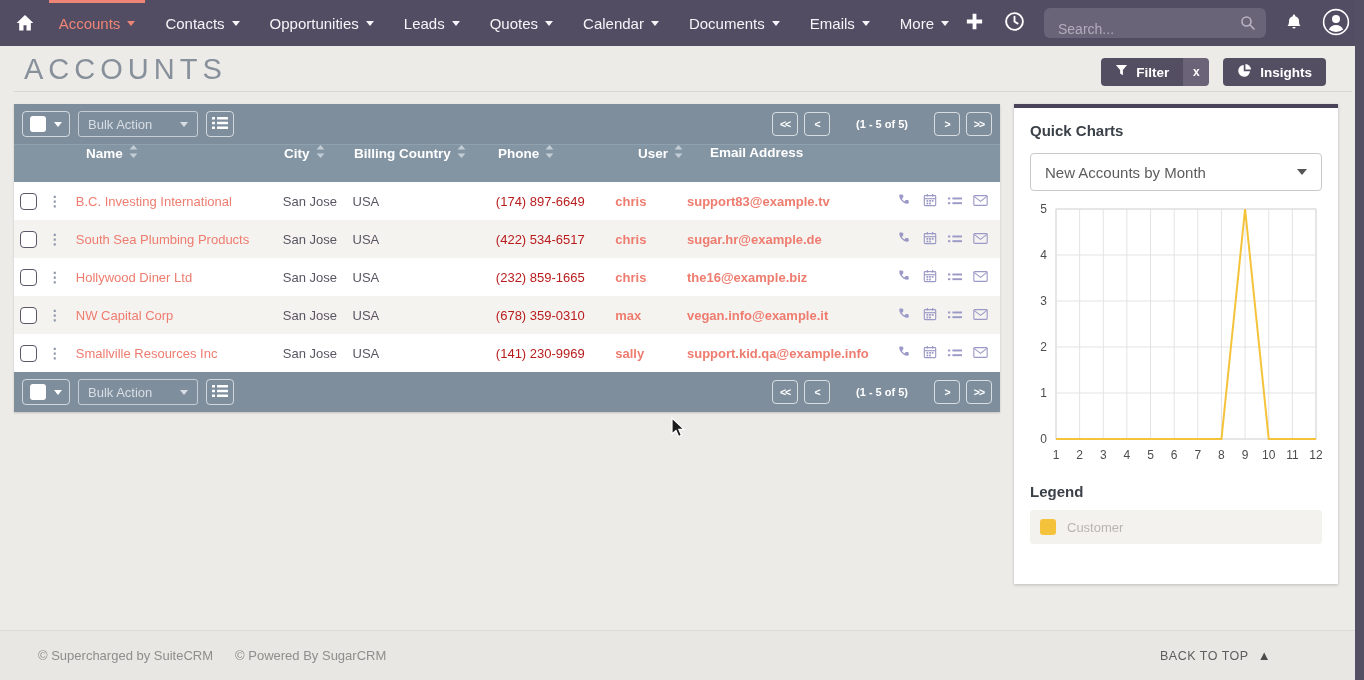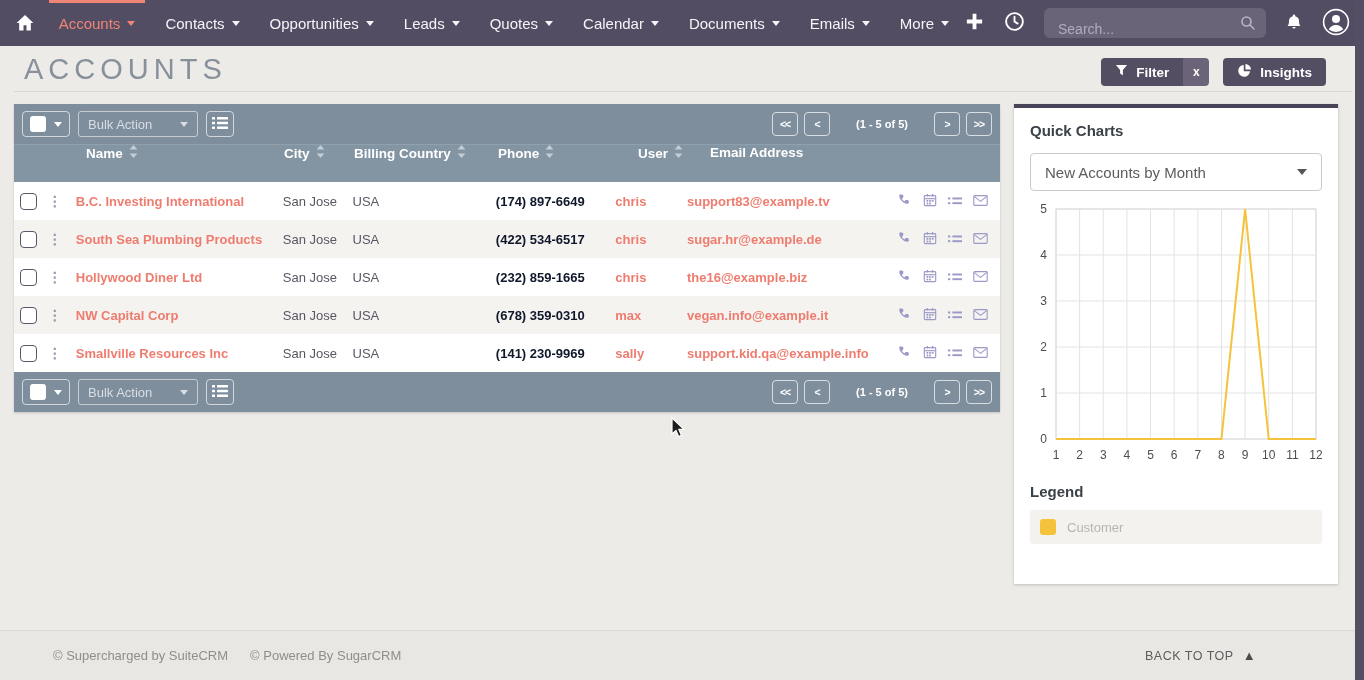--- a/index.html
+++ b/index.html
@@ -45,43 +45,43 @@
   .colspacer-cb{width:28px}.colspacer-kebab{width:26px}
   .col{display:flex;align-items:center;gap:6px;color:#fff;font-weight:700;font-size:13.5px;cursor:pointer}
   .col-0{width:216px;padding-left:18px}.col-1{width:70px}.col-2{width:144px}
   .col-3{width:140px}.col-4{width:72px}.col-5{width:212px}
 
   .trow{height:38px;display:flex;align-items:center;font-size:13px;background:#fff}
   .trow:nth-child(even){background:#f5f3f0}
   .cell-cb{width:28px;padding-left:6px}
   .rowcheck{width:17px;height:17px;border:1.5px solid #5b5668;border-radius:4px;background:#fff;display:block;cursor:pointer}
   .cell-kebab{width:26px;color:#8d96a8;font-size:14px;font-weight:700;text-align:center;cursor:pointer}
-  .f-name{width:216px;padding-left:8px;color:#ee7c6f;font-weight:700;text-decoration:none;cursor:pointer;white-space:nowrap;overflow:hidden}
+  .f-name{width:216px;padding-left:8px;color:#ee7c6f;font-weight:400;text-decoration:none;cursor:pointer;white-space:nowrap;overflow:hidden}
   .f-city{width:70px;color:#5a5563}
   .f-country{width:144px;color:#5a5563}
-  .f-phone{width:120px;color:#0f172a;font-weight:700}
+  .f-phone{width:120px;color:#b91c1c;font-weight:400}
   .f-user{width:72px;color:#ee7c6f;font-weight:700}
   .f-email{width:212px;color:#ee7c6f;font-weight:700;white-space:nowrap;overflow:hidden}
   .row-actions{flex:1;display:flex;justify-content:flex-end;align-items:center;gap:11px;padding-right:12px}
   .row-actions .icon-btn{padding:0}
 
   
   .charts-panel{position:absolute;left:1014px;top:104px;width:324px;height:480px;background:#fff;border-top:4px solid #49435a;box-shadow:0 1px 3px rgba(0,0,0,.2);padding:14px 16px}
   .qc-title{font-size:15px;font-weight:700;color:#3b4148}
   .qc-select{margin-top:14px;height:38px;border:1px solid #c9c9c9;border-radius:4px;display:flex;align-items:center;justify-content:space-between;padding:0 14px;color:#5c5c5c;font-size:15px;cursor:pointer}
   .qc-select .caret{border-top-color:#555;border-left-width:5px;border-right-width:5px;border-top-width:6px}
   #chart{margin-top:8px}
   .legend-title{font-size:15px;font-weight:700;color:#3b4148;margin-top:12px}
   .legend-box{background:#f4f2ef;border-radius:3px;margin-top:10px;padding:9px 10px;display:flex;flex-direction:column;gap:6px}
   .legend-item{display:flex;align-items:center;gap:11px}
   .legend-swatch{width:16px;height:16px;border-radius:3px}
   .legend-label{color:#b8b5b0;font-size:13px}
 
   
-  .footer{position:absolute;left:0;top:630px;width:100%;height:50px;background:#e8e7e3;border-top:1px solid #dbdad6;display:flex;align-items:center;padding:0 53px;gap:22px;color:#8e8e8c;font-size:13px}
+  .footer{position:absolute;left:0;top:630px;width:100%;height:50px;background:#e8e7e3;border-top:1px solid #dbdad6;display:flex;align-items:center;padding:0 38px;gap:22px;color:#8e8e8c;font-size:13px}
   .back-top{margin-left:auto;margin-right:55px;display:flex;align-items:center;gap:9px;color:#5d5d5d;font-size:12.5px;letter-spacing:.5px;cursor:pointer}
   .back-top .tri{color:#4c4c4c;font-size:13px}
 
   .scroll-strip{position:absolute;right:0;top:0;width:9px;height:680px;background:#554f64;z-index:40}
   .cursor{position:absolute;left:668px;top:417px;z-index:60;pointer-events:none}
 </style>
 </head>
 <body>
 
 <div class="navbar">

